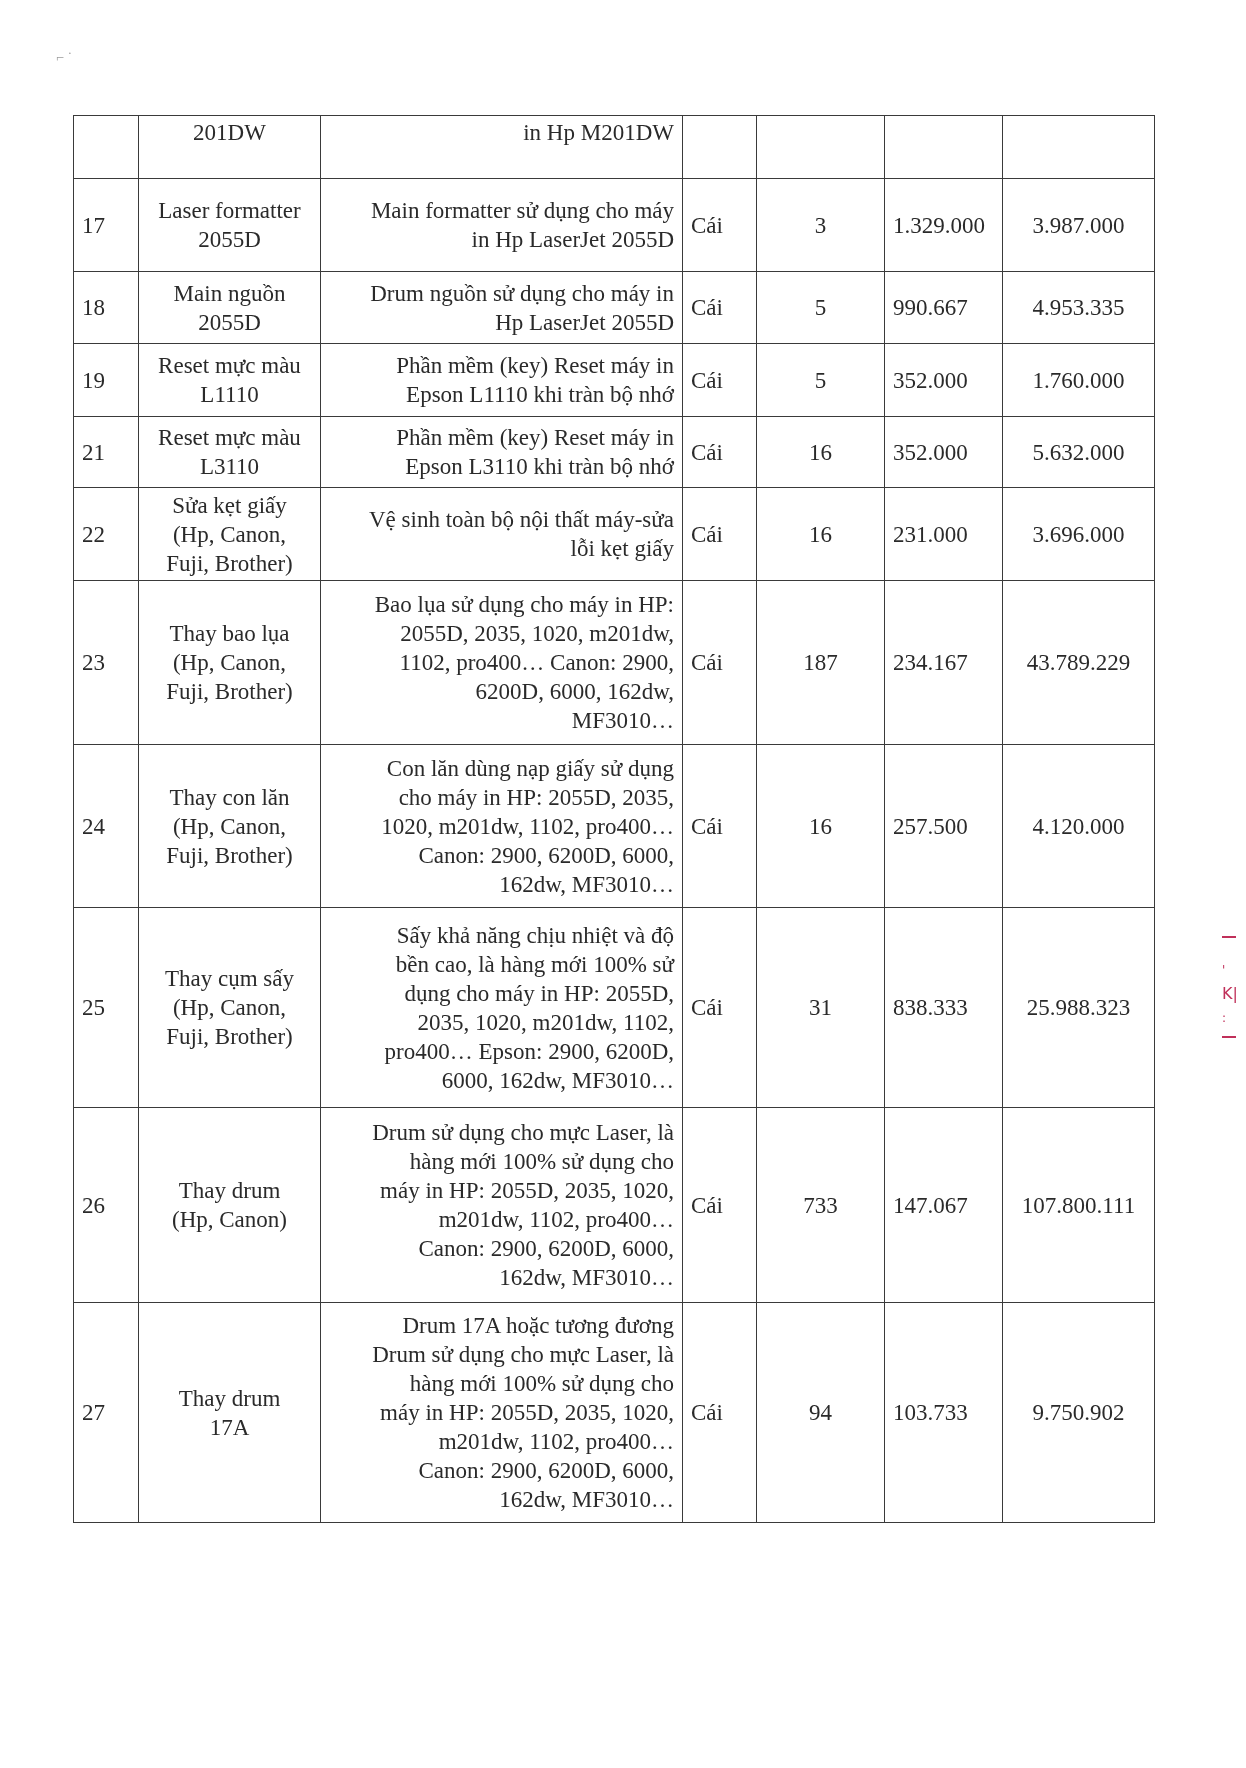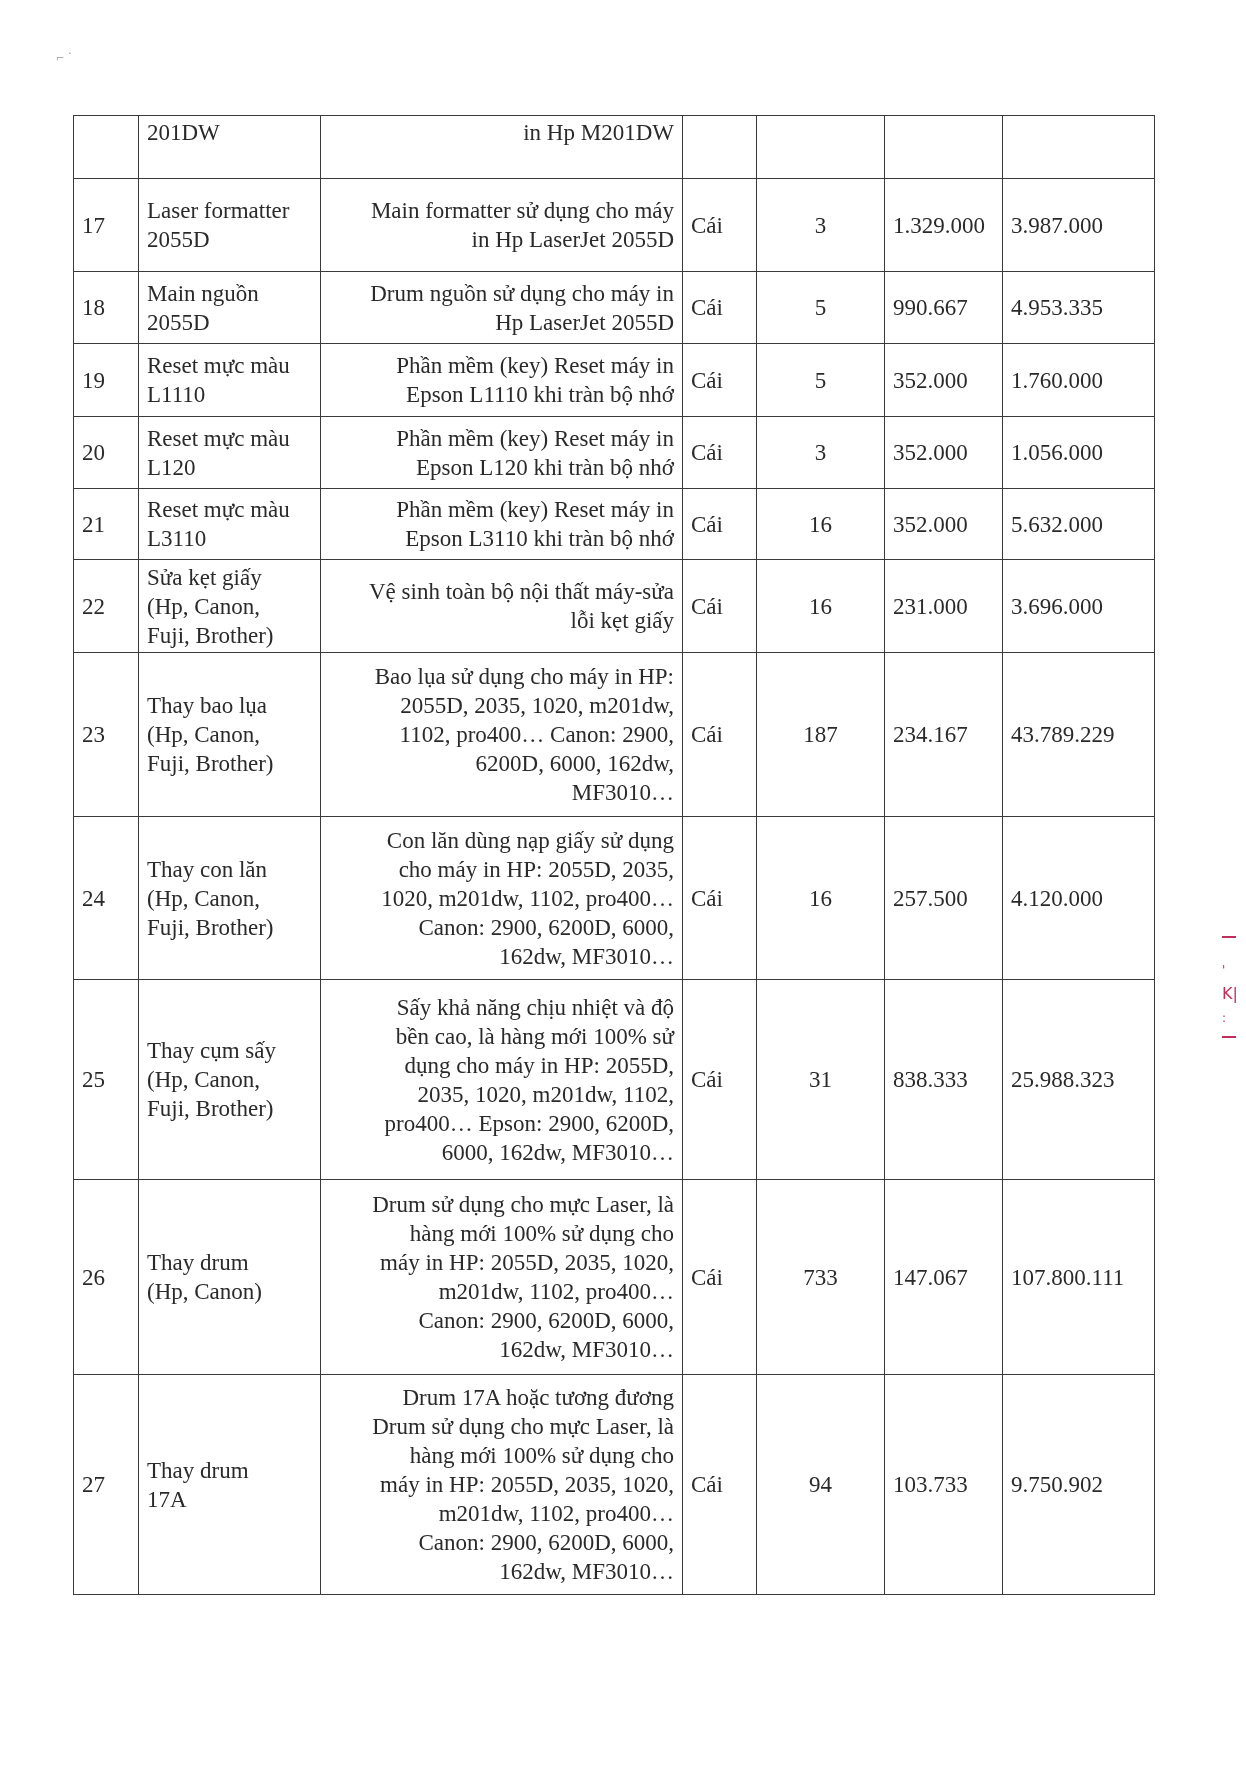--- a/index.html
+++ b/index.html
@@ -24,26 +24,26 @@
       table-layout: fixed;
       font-size: 23px;
       line-height: 29px;
     }
     table.quote td {
       border: 1.5px solid #3a3a3a;
       padding: 0 8px;
       vertical-align: middle;
     }
     td.c-stt { text-align: left; padding-left: 6px; }
-    td.c-name { text-align: left; }
+    td.c-name { text-align: center; }
     td.c-desc { text-align: right; }
     td.c-unit { text-align: left; }
     td.c-qty { text-align: center; }
     td.c-price { text-align: left; padding-right: 10px; }
-    td.c-total { text-align: left; padding-right: 14px; }
+    td.c-total { text-align: center; padding-right: 14px; }
     tr.top td { vertical-align: top; padding-top: 2px; }
     .desc-line { display: block; }
     .margin-note {
       position: absolute;
       left: 1222px; top: 930px;
       width: 20px; height: 200px;
       color: #c0305a;
       font-size: 16px;
       line-height: 24px;
       font-family: "DejaVu Sans", sans-serif;
@@ -117,35 +117,20 @@
         </td>
         <td class="c-desc">
           <span class="desc-line">Phần mềm (key) Reset máy in</span>
           <span class="desc-line">Epson L1110 khi tràn bộ nhớ</span>
         </td>
         <td class="c-unit">Cái</td>
         <td class="c-qty">5</td>
         <td class="c-price">352.000</td>
         <td class="c-total">1.760.000</td>
       </tr>
-      <tr style="height: 72px;">
-        <td class="c-stt">20</td>
-        <td class="c-name">
-          <span class="desc-line">Reset mực màu</span>
-          <span class="desc-line">L120</span>
-        </td>
-        <td class="c-desc">
-          <span class="desc-line">Phần mềm (key) Reset máy in</span>
-          <span class="desc-line">Epson L120 khi tràn bộ nhớ</span>
-        </td>
-        <td class="c-unit">Cái</td>
-        <td class="c-qty">3</td>
-        <td class="c-price">352.000</td>
-        <td class="c-total">1.056.000</td>
-      </tr>
       <tr style="height: 71px;">
         <td class="c-stt">21</td>
         <td class="c-name">
           <span class="desc-line">Reset mực màu</span>
           <span class="desc-line">L3110</span>
         </td>
         <td class="c-desc">
           <span class="desc-line">Phần mềm (key) Reset máy in</span>
           <span class="desc-line">Epson L3110 khi tràn bộ nhớ</span>
         </td>

